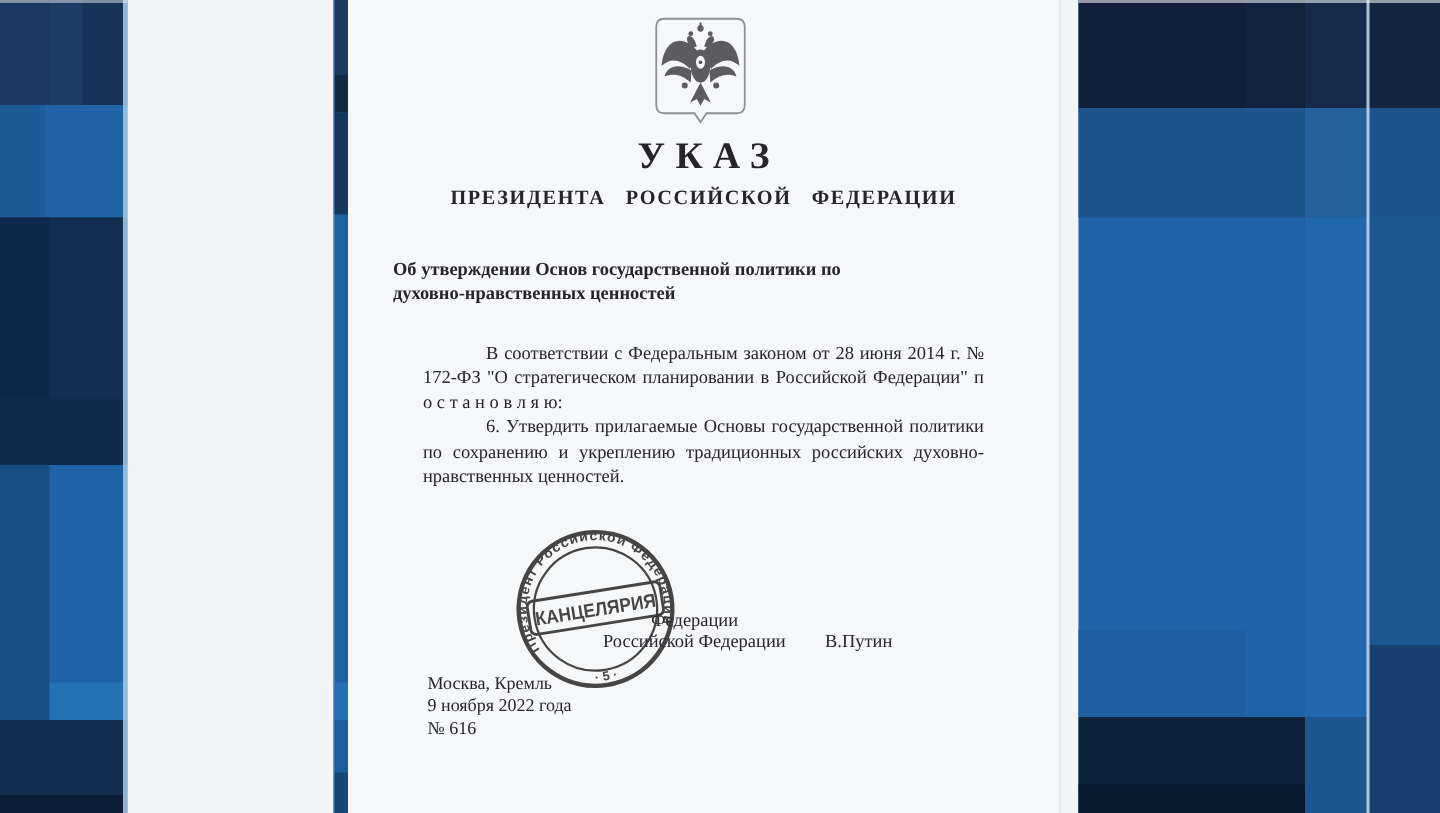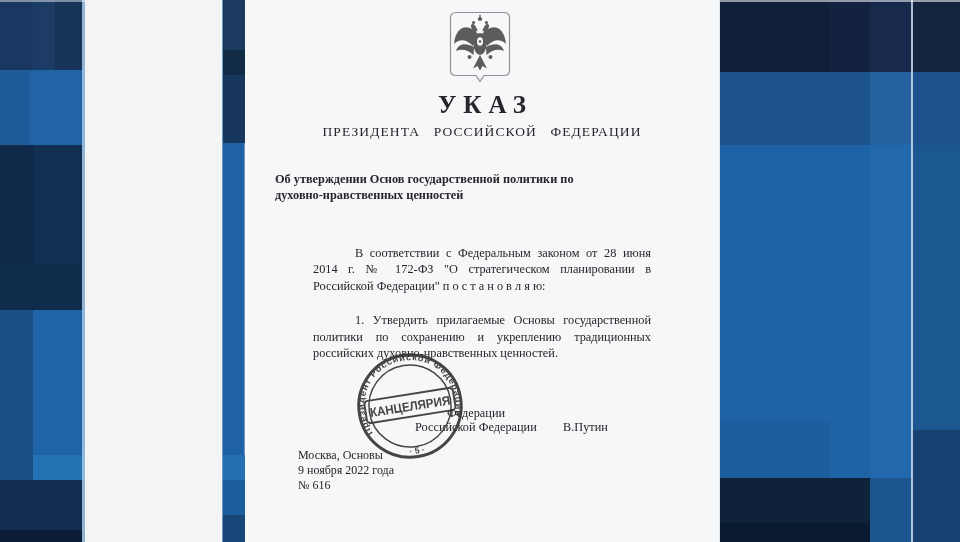--- a/index.html
+++ b/index.html
@@ -5,31 +5,31 @@
 <style>
   html,body{margin:0;padding:0;background:#000;}
   .screen{position:relative;width:960px;height:542px;overflow:hidden;background:#f3f4f6;
           font-family:"Liberation Serif", serif;}
   .abs{position:absolute;}
   
   .panel{position:absolute;top:0;height:542px;}
   .tile{position:absolute;}
   .edge-line{position:absolute;background:rgba(160,195,225,.9);}
   
-  .paper{position:absolute;left:245px;top:0;width:474px;height:542px;background:#f6f7f8;
+  .paper{position:absolute;left:232px;top:0;width:474px;height:542px;background:#f6f7f8;
          color:#26262a;border-right:1px solid #dde4ea;}
   .doc-title{position:absolute;left:0;top:91px;width:100%;text-align:center;
              font-size:25px;font-weight:700;letter-spacing:7px;padding-left:7px;box-sizing:border-box;}
   .doc-issuer{position:absolute;left:0;top:124px;width:100%;text-align:center;
-              font-size:13.5px;font-weight:400;letter-spacing:1.1px;word-spacing:9px;}
+              font-size:13.5px;font-weight:700;letter-spacing:1.1px;word-spacing:9px;}
   .doc-subject{position:absolute;left:30px;top:172px;width:414px;
                font-size:12.3px;font-weight:700;line-height:15.6px;}
   .doc-body{position:absolute;left:50px;top:227px;width:374px;font-size:12.3px;line-height:16.4px;
             text-align:justify;}
-  .doc-body p{margin:18px;text-indent:42px;}
+  .doc-body p{margin:0;text-indent:42px;}
   .sig-line{position:absolute;font-size:12.3px;white-space:nowrap;}
   .footer-block{position:absolute;left:53px;top:448px;font-size:12px;line-height:15.2px;}
   .stamp-svg{position:absolute;left:101px;top:342px;opacity:.88;}
   .emblem-svg{position:absolute;left:204px;top:11px;}
 </style>
 </head>
 <body>
 
 <div class="screen">
 
@@ -108,21 +108,21 @@
 
     <div class="doc-issuer">ПРЕЗИДЕНТА РОССИЙСКОЙ ФЕДЕРАЦИИ</div>
 
     <div class="doc-subject">
       <div>Об утверждении Основ государственной политики по</div>
       <div>духовно-нравственных ценностей</div>
     </div>
 
     <div class="doc-body">
       <p>В соответствии с Федеральным законом от 28 июня 2014 г. № 172-ФЗ "О стратегическом планировании в Российской Федерации" п о с т а н о в л я ю:</p>
-      <p>1. Утвердить прилагаемые Основы государственной политики по сохранению и укреплению традиционных российских духовно-нравственных ценностей.</p>
+      <p>6. Утвердить прилагаемые Основы государственной политики по сохранению и укреплению традиционных российских духовно-нравственных ценностей.</p>
     </div>
 
     <div class="sig-line" style="left:202px;top:406px;">Федерации</div>
     <div class="sig-line" style="left:170px;top:420px;">Российской Федерации</div>
     <div class="sig-line" style="left:318px;top:420px;">В.Путин</div>
 
     <svg class="stamp-svg" width="128" height="128" viewBox="0 0 120 120">
       <g transform="rotate(-9 60 60)" fill="none" stroke="#2d2d2d">
         <circle cx="60" cy="60" r="48" stroke-width="2.8"></circle>
         <circle cx="60" cy="60" r="38.5" stroke-width="1.4"></circle>
@@ -130,19 +130,19 @@
         <text fill="#2d2d2d" stroke="none" font-family="Liberation Sans, sans-serif" font-size="8.2" font-weight="600" letter-spacing="0.6">
           <textPath href="#stamp-ring-path" startOffset="2" textLength="172" lengthAdjust="spacingAndGlyphs">Президент Российской Федерации</textPath>
         </text>
         <rect x="18" y="49" width="84" height="21" rx="3.5" stroke-width="1.8"></rect>
         <text x="60" y="64.5" text-anchor="middle" fill="#2d2d2d" stroke="none" font-family="Liberation Sans, sans-serif" font-size="12" font-weight="700" textLength="76" lengthAdjust="spacingAndGlyphs">КАНЦЕЛЯРИЯ</text>
         <text x="60" y="105" text-anchor="middle" fill="#2d2d2d" stroke="none" font-family="Liberation Sans, sans-serif" font-size="8" font-weight="700">· 5 ·</text>
       </g>
     </svg>
 
     <div class="footer-block">
-      <div>Москва, Основы</div>
+      <div>Москва, Кремль</div>
       <div>9 ноября 2022 года</div>
       <div>№ 616</div>
     </div>
 
   </div>
 </div>
 
 </body></html>

